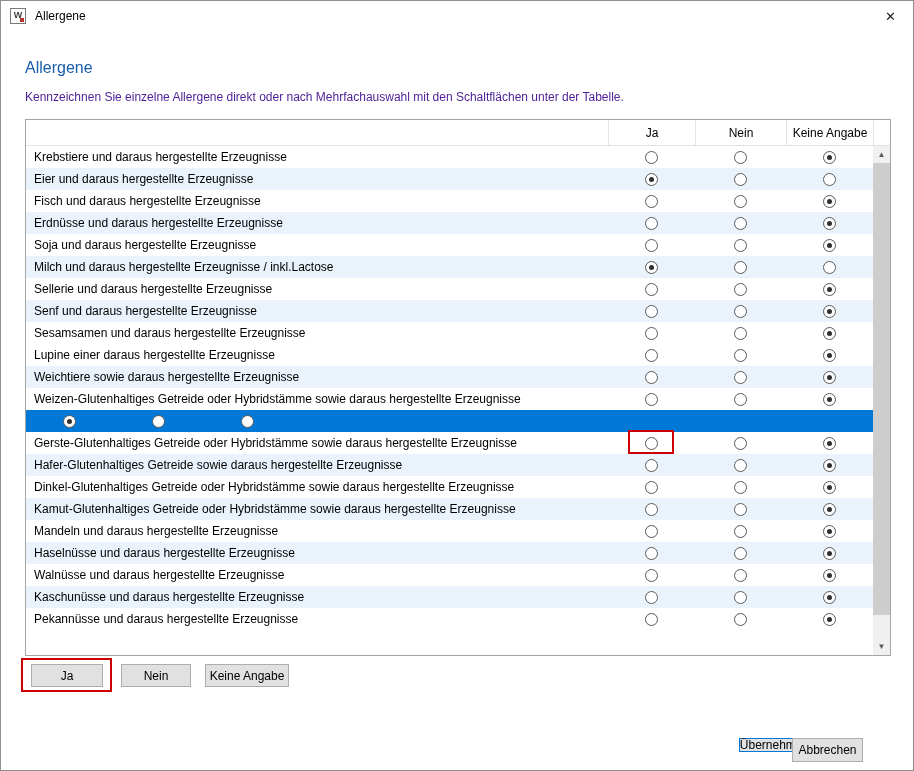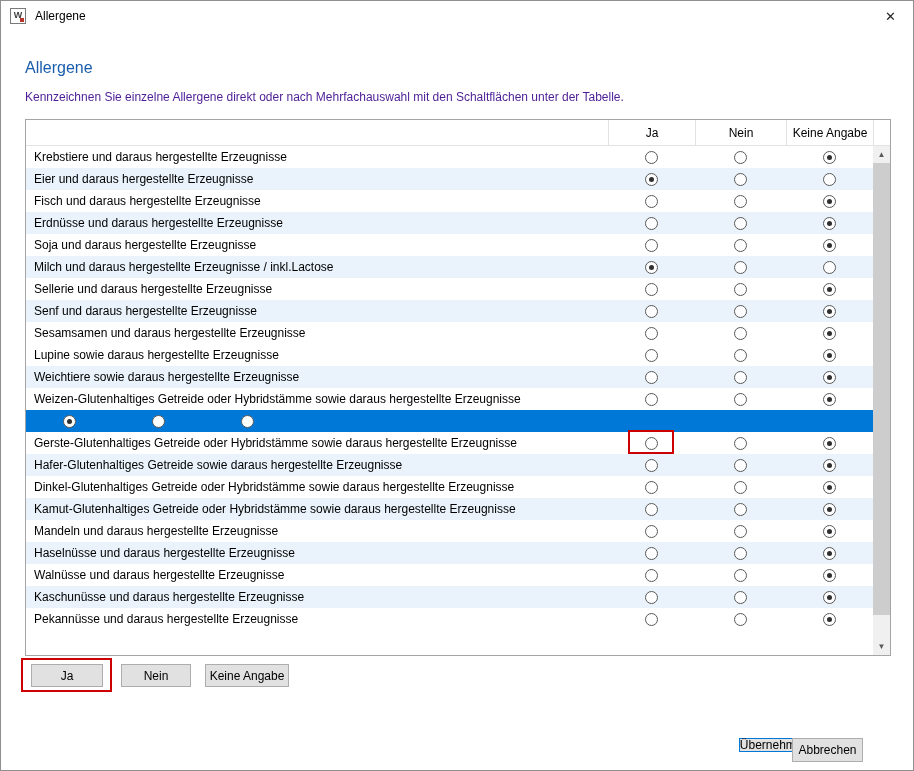--- a/index.html
+++ b/index.html
@@ -180,21 +180,21 @@
             <span class="radio"></span>
           </div>
           <div class="cell rc rc-nein">
             <span class="radio"></span>
           </div>
           <div class="cell rc rc-keine">
             <span class="radio checked"></span>
           </div>
         </div>
         <div class="trow">
-          <div class="cell name">Lupine sowie daraus hergestellte Erzeugnisse</div>
+          <div class="cell name">Lupine einer daraus hergestellte Erzeugnisse</div>
           <div class="cell rc rc-ja">
             <span class="radio"></span>
           </div>
           <div class="cell rc rc-nein">
             <span class="radio"></span>
           </div>
           <div class="cell rc rc-keine">
             <span class="radio checked"></span>
           </div>
         </div>

